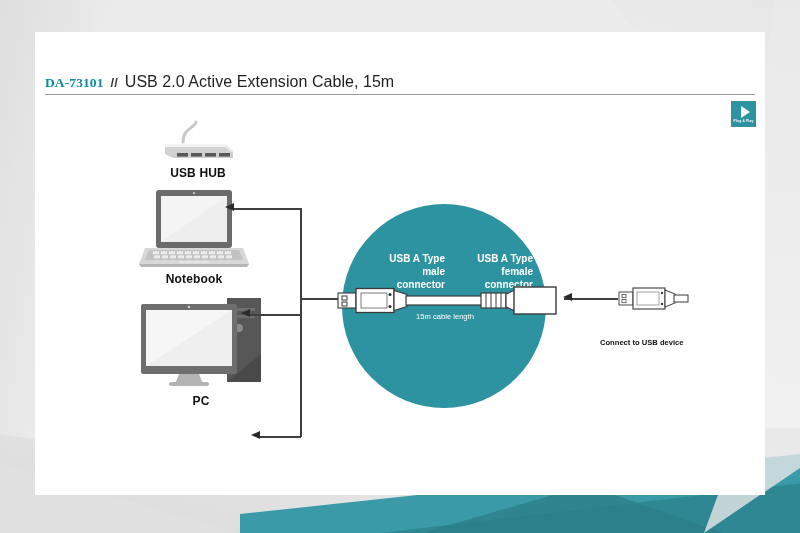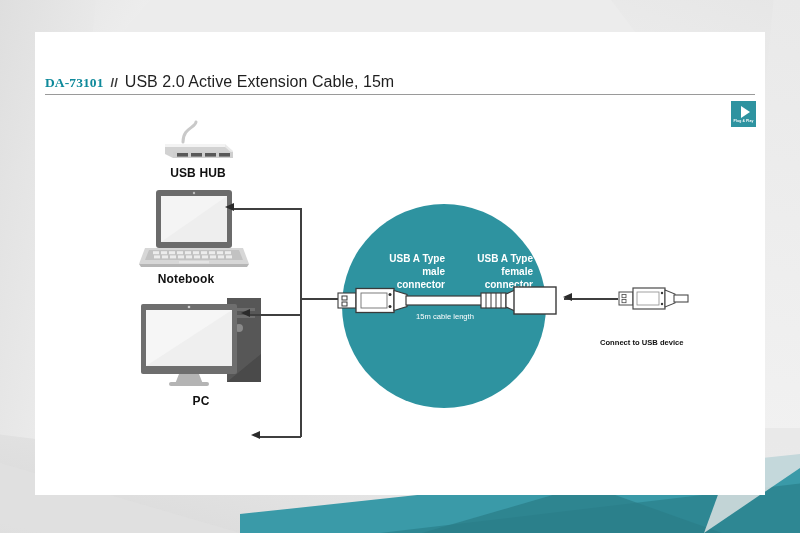--- a/index.html
+++ b/index.html
@@ -215,21 +215,21 @@
               <rect x="55" y="67.4" width="6" height="3"></rect>
             <rect x="63" y="67.4" width="6" height="3"></rect>
               <rect x="71" y="67.4" width="6" height="3"></rect>
             <rect x="79" y="67.4" width="6" height="3"></rect>
               <rect x="87" y="67.4" width="6" height="3"></rect>
           </g>
           <rect x="40" y="73" width="30" height="2.4" fill="#e4e4e4"></rect>
           <path d="M0 76 L110 76 L108 79 L2 79 Z" fill="#b6b6b6"></path>
         </svg>
       </div>
-      <div class="dev-label" style="left:96px;top:168px;width:110px;">Notebook</div>
+      <div class="dev-label" style="left:104px;top:168px;width:110px;">Notebook</div>
 
       <div style="position:absolute;left:104px;top:190px;">
         <svg width="124" height="96" viewBox="0 0 124 96">
 
           <rect x="88" y="4" width="34" height="84" fill="#4a4a4a"></rect>
           <path d="M88 4 L122 4 L122 60 L88 88 Z" fill="#5c5c5c" opacity="0.7"></path>
           <rect x="96" y="14" width="20" height="3" fill="#6e6e6e"></rect>
           <rect x="96" y="21" width="20" height="3" fill="#6e6e6e"></rect>
           <circle cx="100" cy="34" r="4" fill="#8a8a8a"></circle>
 

